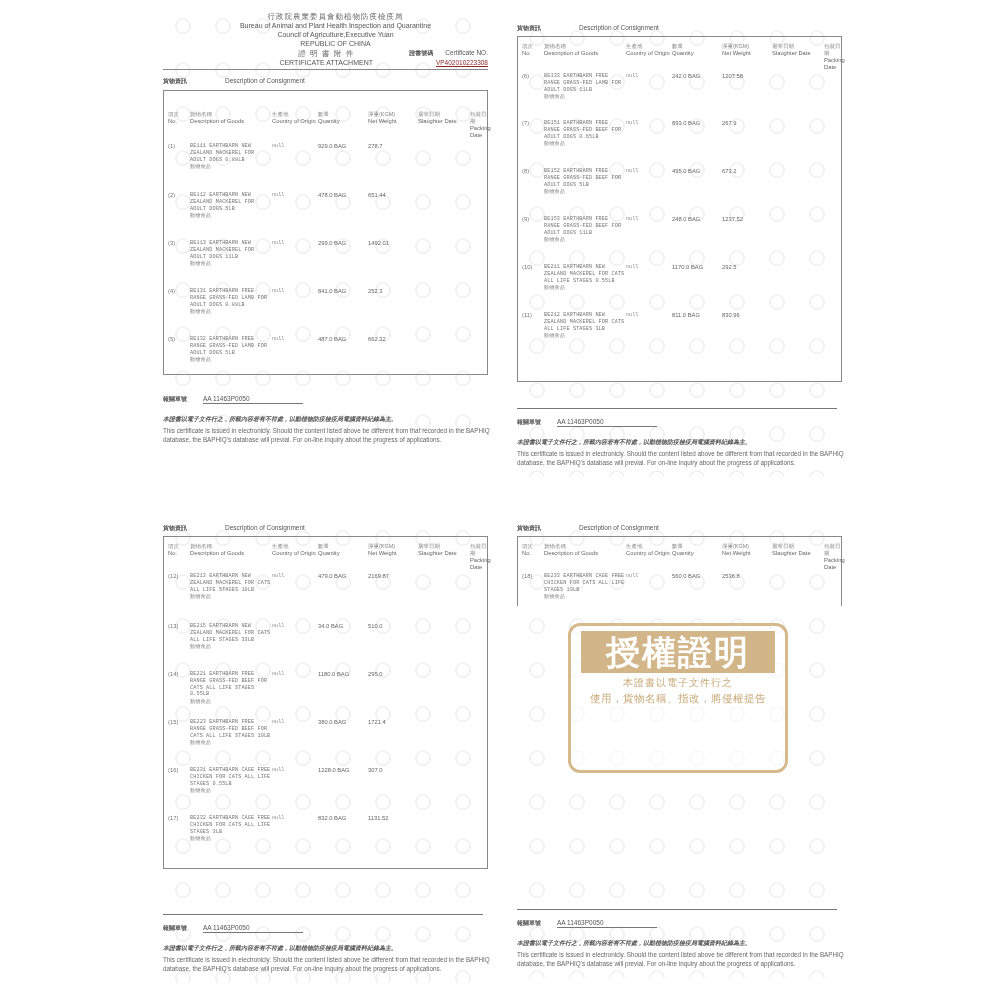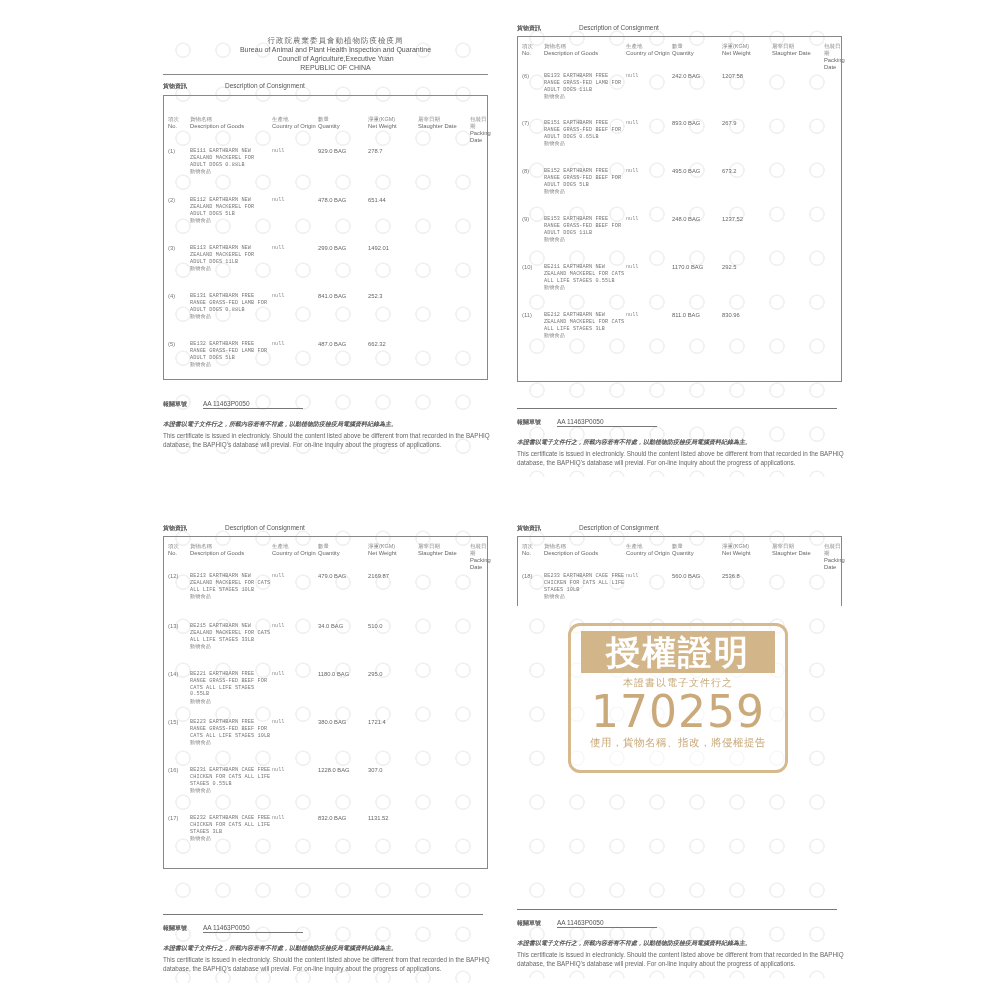--- a/index.html
+++ b/index.html
@@ -44,27 +44,38 @@
   
   .stamp { position: absolute; left: 568px; top: 623px; width: 220px; height: 150px; border: 3px solid #d6b98c; border-radius: 12px; background: rgba(255,255,255,0.55); text-align: center; }
   .stamp .banner { margin: 5px 10px 0 10px; height: 42px; background: #d2b588; color: #fff; font-family: "DejaVu Sans", sans-serif; font-size: 34px; line-height: 42px; letter-spacing: 2px; font-weight: bold; }
   .stamp .sub { color: #c9a978; font-size: 10px; margin-top: 3px; letter-spacing: 1px; }
   .stamp .num { color: #caa97a; font-size: 44px; line-height: 44px; font-family: "DejaVu Sans", sans-serif; letter-spacing: 1px; }
   .stamp .warn { color: #c9a978; font-size: 10.5px; margin-top: 2px; letter-spacing: 0.5px; }
 </style>
 </head>
 <body>
 
-<div class="page" style="left:163px; top:36px;">
+<div class="page" style="left:163px; top:12px;">
   <div class="page-wm" style="top:-10px; bottom:-10px;"></div>
   <div class="hdr" style="margin-left:20px; width:305px;">
     <div class="zh">行政院農業委員會動植物防疫檢疫局</div>
     <div>Bureau of Animal and Plant Health Inspection and Quarantine</div>
     <div>Council of Agriculture,Executive Yuan</div>
     <div>REPUBLIC OF CHINA</div>
+    <div class="row">
+      <div style="width:60px"></div>
+      <div>
+        <div class="zh">證 明 書 附 件</div>
+        <div>CERTIFICATE ATTACHMENT</div>
+      </div>
+      <div class="cert-no">
+        <span class="lbl-zh">證書號碼</span><span>Certificate NO.</span>
+        <span class="val">VP402010223308</span>
+      </div>
+    </div>
   </div>
   <div style="height:1px;background:#888;margin:2px 0 7px 0;position:relative;width:325px;"></div>
   <div class="sec-title">
       <span class="zh">貨物資訊</span>
       <span>Description of Consignment</span>
     </div>
   <div class="table-box" style="height:285px; width:325px; margin-top:4px;">
     <div class="thead" style="padding-top:20px;">
       <div>
           <div class="zh">項次</div>
@@ -461,15 +472,14 @@
       <span class="zh">報關單號</span>
       <span class="val">AA 11463P0050</span>
     </div>
   <div class="notice-zh">本證書以電子文件行之，所載內容若有不符處，以動植物防疫檢疫局電腦資料紀錄為主。</div>
   <div class="notice-en">This certificate is issued in electronicly. Should the content listed above be different from that recorded in the BAPHIQ database, the BAPHIQ's database will previal. For on-line inquiry about the progress of applications.</div>
 </div>
 
 <div class="stamp">
   <div class="banner">授權證明</div>
   <div class="sub">本證書以電子文件行之</div>
-  <div class="num">170259</div>
   <div class="warn">使用，貨物名稱、指改，將侵權提告</div>
 </div>
 
 </body></html>

